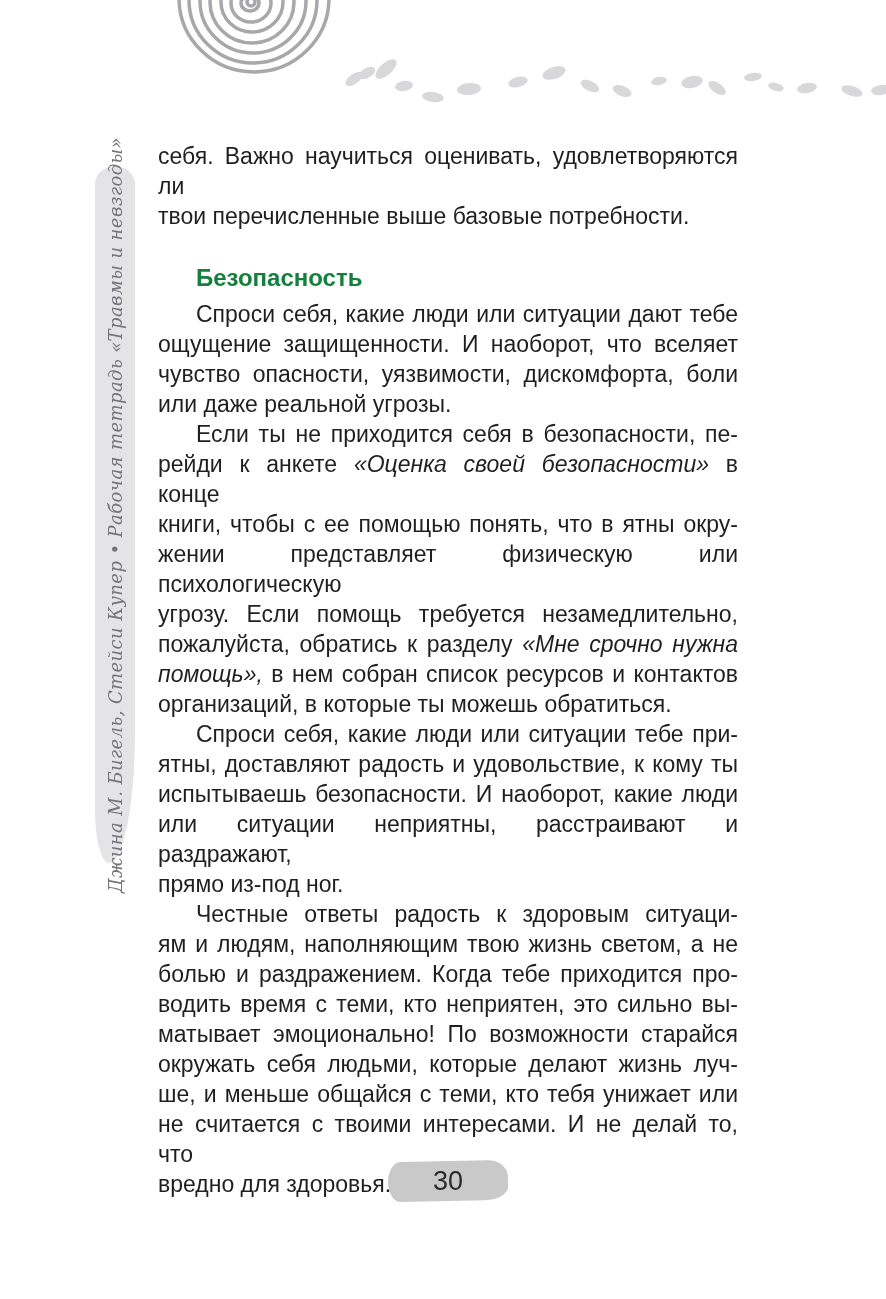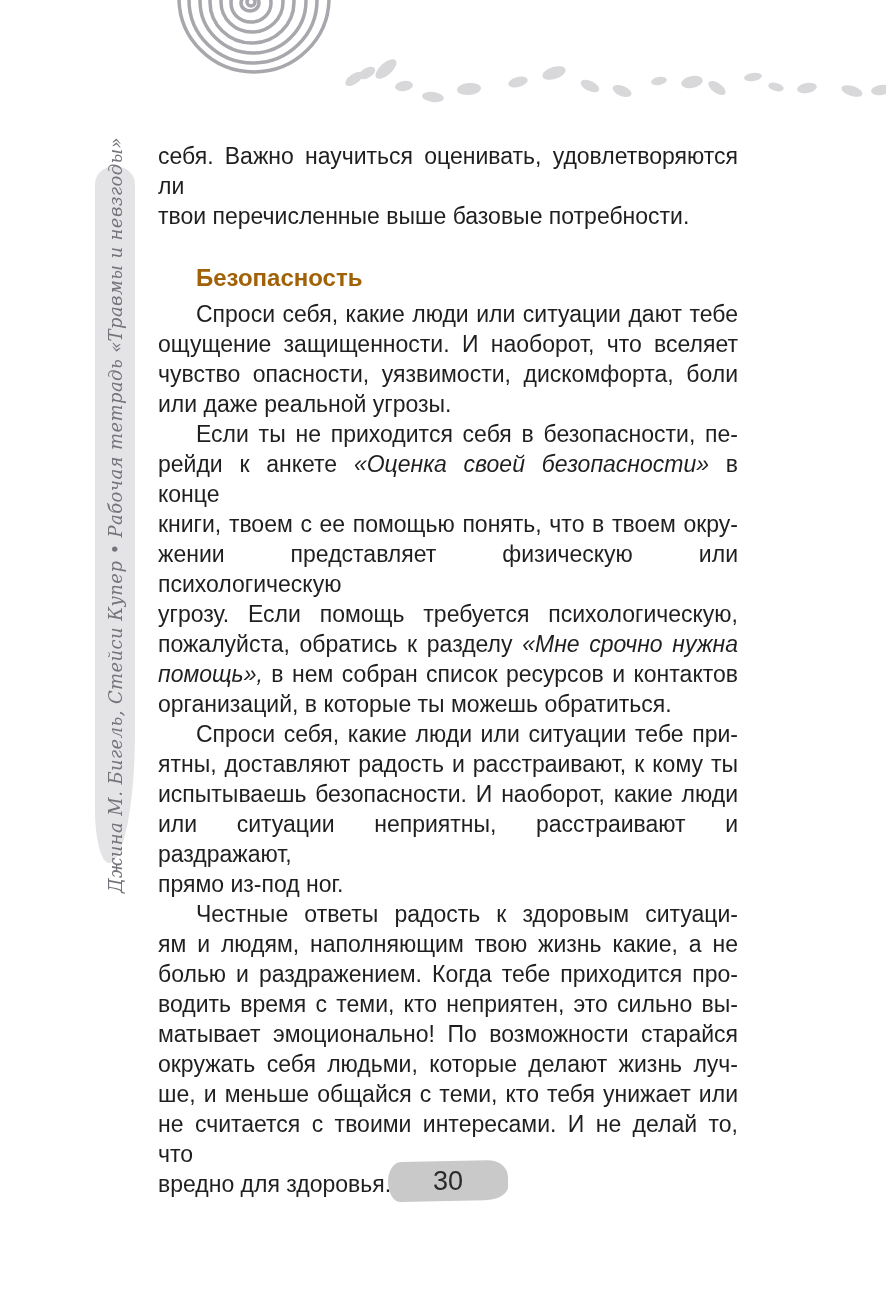--- a/index.html
+++ b/index.html
@@ -52,21 +52,21 @@
   }
   .para { margin: 0; }
   .line { min-height: 30px; }
   .jline { text-align: justify; text-align-last: justify; }
   .first { padding-left: 38px; }
   .it { font-style: italic; margin-top: 44px; }
   .heading {
     font-weight: bold;
     font-size: 24px;
     margin: 32px 0 6px 38px;
-    color: #a16207;
+    color: #15803d;
   }
 
   
   .badge {
     position: absolute; left: 388px; top: 1161px;
     width: 120px; height: 40px;
     background: #c9c9c9;
     border-radius: 16px 24px 28px 14px / 24px 20px 16px 24px;
     transform: rotate(-1.2deg);
     display: flex; align-items: center; justify-content: center;
@@ -126,37 +126,37 @@
       <div class="heading">Безопасность</div>
       <div class="para">
         <div class="line jline first"><span>Спроси себя, какие люди или ситуации дают тебе</span></div>
         <div class="line jline"><span>ощущение защищенности. И наоборот, что вселяет</span></div>
         <div class="line jline"><span>чувство опасности, уязвимости, дискомфорта, боли</span></div>
         <div class="line"><span>или даже реальной угрозы.</span></div>
       </div>
       <div class="para">
         <div class="line jline first"><span>Если ты не приходится себя в безопасности, пе-</span></div>
         <div class="line jline"><span>рейди к анкете </span><span class="it">«Оценка своей безопасности»</span><span> в конце</span></div>
-        <div class="line jline"><span>книги, твоем с ее помощью понять, что в твоем окру-</span></div>
+        <div class="line jline"><span>книги, чтобы с ее помощью понять, что в ятны окру-</span></div>
         <div class="line jline"><span>жении представляет физическую или психологическую</span></div>
-        <div class="line jline"><span>угрозу. Если помощь требуется психологическую,</span></div>
+        <div class="line jline"><span>угрозу. Если помощь требуется незамедлительно,</span></div>
         <div class="line jline"><span>пожалуйста, обратись к разделу </span><span class="it">«Мне срочно нужна</span></div>
         <div class="line jline"><span class="it">помощь»,</span><span> в нем собран список ресурсов и контактов</span></div>
         <div class="line"><span>организаций, в которые ты можешь обратиться.</span></div>
       </div>
       <div class="para">
         <div class="line jline first"><span>Спроси себя, какие люди или ситуации тебе при-</span></div>
-        <div class="line jline"><span>ятны, доставляют радость и расстраивают, к кому ты</span></div>
+        <div class="line jline"><span>ятны, доставляют радость и удовольствие, к кому ты</span></div>
         <div class="line jline"><span>испытываешь безопасности. И наоборот, какие люди</span></div>
         <div class="line jline"><span>или ситуации неприятны, расстраивают и раздражают,</span></div>
         <div class="line"><span>прямо из-под ног.</span></div>
       </div>
       <div class="para">
         <div class="line jline first"><span>Честные ответы радость к здоровым ситуаци-</span></div>
-        <div class="line jline"><span>ям и людям, наполняющим твою жизнь какие, а не</span></div>
+        <div class="line jline"><span>ям и людям, наполняющим твою жизнь светом, а не</span></div>
         <div class="line jline"><span>болью и раздражением. Когда тебе приходится про-</span></div>
         <div class="line jline"><span>водить время с теми, кто неприятен, это сильно вы-</span></div>
         <div class="line jline"><span>матывает эмоционально! По возможности старайся</span></div>
         <div class="line jline"><span>окружать себя людьми, которые делают жизнь луч-</span></div>
         <div class="line jline"><span>ше, и меньше общайся с теми, кто тебя унижает или</span></div>
         <div class="line jline"><span>не считается с твоими интересами. И не делай то, что</span></div>
         <div class="line"><span>вредно для здоровья.</span></div>
       </div>
     </main>
 

